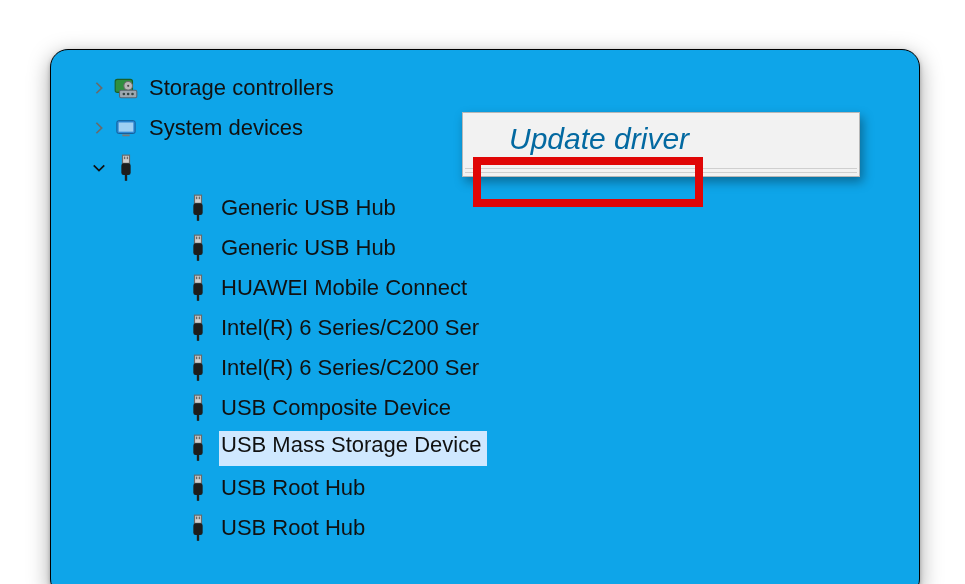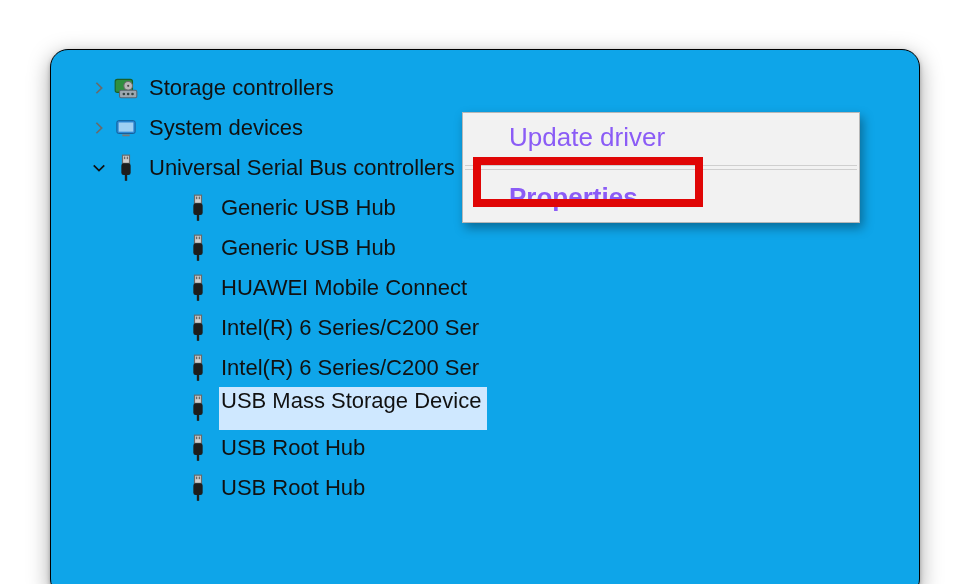--- a/index.html
+++ b/index.html
@@ -56,40 +56,41 @@
     justify-content: center;
     align-items: center;
     margin-right: 8px;
   }
   .label {
     color: #111;
   }
   .sel {
     display: inline-block;
     background: #cfe8ff;
-    padding: 1px 6px 16px 2px;
+    padding: 1px 6px 8px 2px;
     margin-left: -2px;
   }
 
   
   .ctx {
     position: absolute;
     left: 462px;
     top: 112px;
     width: 398px;
     background: #f2f2f2;
     border: 1px solid #b7b7b7;
     box-shadow: 3px 5px 10px rgba(0,0,0,0.35);
     z-index: 10;
   }
   .ctx-item {
     padding: 9px 0 9px 46px;
-    color: #8b5cf6;
-    font-size: 26px;
+    color: #0369a1;
+    font-size: 30px;
     position: relative;
+    font-style: italic;
   }
   .ctx-sep {
     border-top: 1px solid #cfcfcf;
     margin: 3px 2px;
   }
   .ctx-item.bold { font-weight: 700; }
   .ctx-highlight {
     position: absolute;
     left: 473px;
     top: 157px;
@@ -155,21 +156,20 @@
       </span>
       <span class="ico">
         <svg class="usb-plug" viewBox="0 0 12 24" width="14" height="28">
           <rect x="3" y="1" width="6" height="7" fill="#cfcfcf" stroke="#6a6a6a"></rect>
           <rect x="4.2" y="2.2" width="1.2" height="2.2" fill="#6a6a6a"></rect>
           <rect x="6.6" y="2.2" width="1.2" height="2.2" fill="#6a6a6a"></rect>
           <rect x="2" y="8" width="8" height="10" rx="2" fill="#1d1d1d"></rect>
           <rect x="5" y="18" width="2" height="5" fill="#1d1d1d"></rect>
         </svg>
       </span>
-      <span class="label">Universal Serial Bus controllers</span>
     </div>
 
     <div class="row indent-2">
       <span class="chev none"></span>
       <span class="ico">
         <svg class="usb-plug" viewBox="0 0 12 24" width="14" height="28">
             <rect x="3" y="1" width="6" height="7" fill="#cfcfcf" stroke="#6a6a6a"></rect>
             <rect x="4.2" y="2.2" width="1.2" height="2.2" fill="#6a6a6a"></rect>
             <rect x="6.6" y="2.2" width="1.2" height="2.2" fill="#6a6a6a"></rect>
             <rect x="2" y="8" width="8" height="10" rx="2" fill="#1d1d1d"></rect>
@@ -228,20 +228,33 @@
             <rect x="3" y="1" width="6" height="7" fill="#cfcfcf" stroke="#6a6a6a"></rect>
             <rect x="4.2" y="2.2" width="1.2" height="2.2" fill="#6a6a6a"></rect>
             <rect x="6.6" y="2.2" width="1.2" height="2.2" fill="#6a6a6a"></rect>
             <rect x="2" y="8" width="8" height="10" rx="2" fill="#1d1d1d"></rect>
             <rect x="5" y="18" width="2" height="5" fill="#1d1d1d"></rect>
           </svg>
       </span>
       <span class="label">Intel(R) 6 Series/C200 Ser</span>
     </div>
 
+    <div class="row indent-2">
+      <span class="chev none"></span>
+      <span class="ico">
+        <svg class="usb-plug" viewBox="0 0 12 24" width="14" height="28">
+            <rect x="3" y="1" width="6" height="7" fill="#cfcfcf" stroke="#6a6a6a"></rect>
+            <rect x="4.2" y="2.2" width="1.2" height="2.2" fill="#6a6a6a"></rect>
+            <rect x="6.6" y="2.2" width="1.2" height="2.2" fill="#6a6a6a"></rect>
+            <rect x="2" y="8" width="8" height="10" rx="2" fill="#1d1d1d"></rect>
+            <rect x="5" y="18" width="2" height="5" fill="#1d1d1d"></rect>
+          </svg>
+      </span>
+      <span class="label">USB Composite Device</span>
+    </div>
 
     <div class="row indent-2">
       <span class="chev none"></span>
       <span class="ico">
         <svg class="usb-plug" viewBox="0 0 12 24" width="14" height="28">
             <rect x="3" y="1" width="6" height="7" fill="#cfcfcf" stroke="#6a6a6a"></rect>
             <rect x="4.2" y="2.2" width="1.2" height="2.2" fill="#6a6a6a"></rect>
             <rect x="6.6" y="2.2" width="1.2" height="2.2" fill="#6a6a6a"></rect>
             <rect x="2" y="8" width="8" height="10" rx="2" fill="#1d1d1d"></rect>
             <rect x="5" y="18" width="2" height="5" fill="#1d1d1d"></rect>
@@ -280,18 +293,15 @@
 
   </div>
 </div>
 
 <div class="ctx">
   <div class="ctx-item">
     <span>Update driver</span>
   </div>
   <div class="ctx-sep"></div>
   <div class="ctx-sep"></div>
-  <div class="ctx-item bold">
-    <span>Properties</span>
-  </div>
 </div>
 
 <div class="ctx-highlight"></div>
 
 </body></html>

